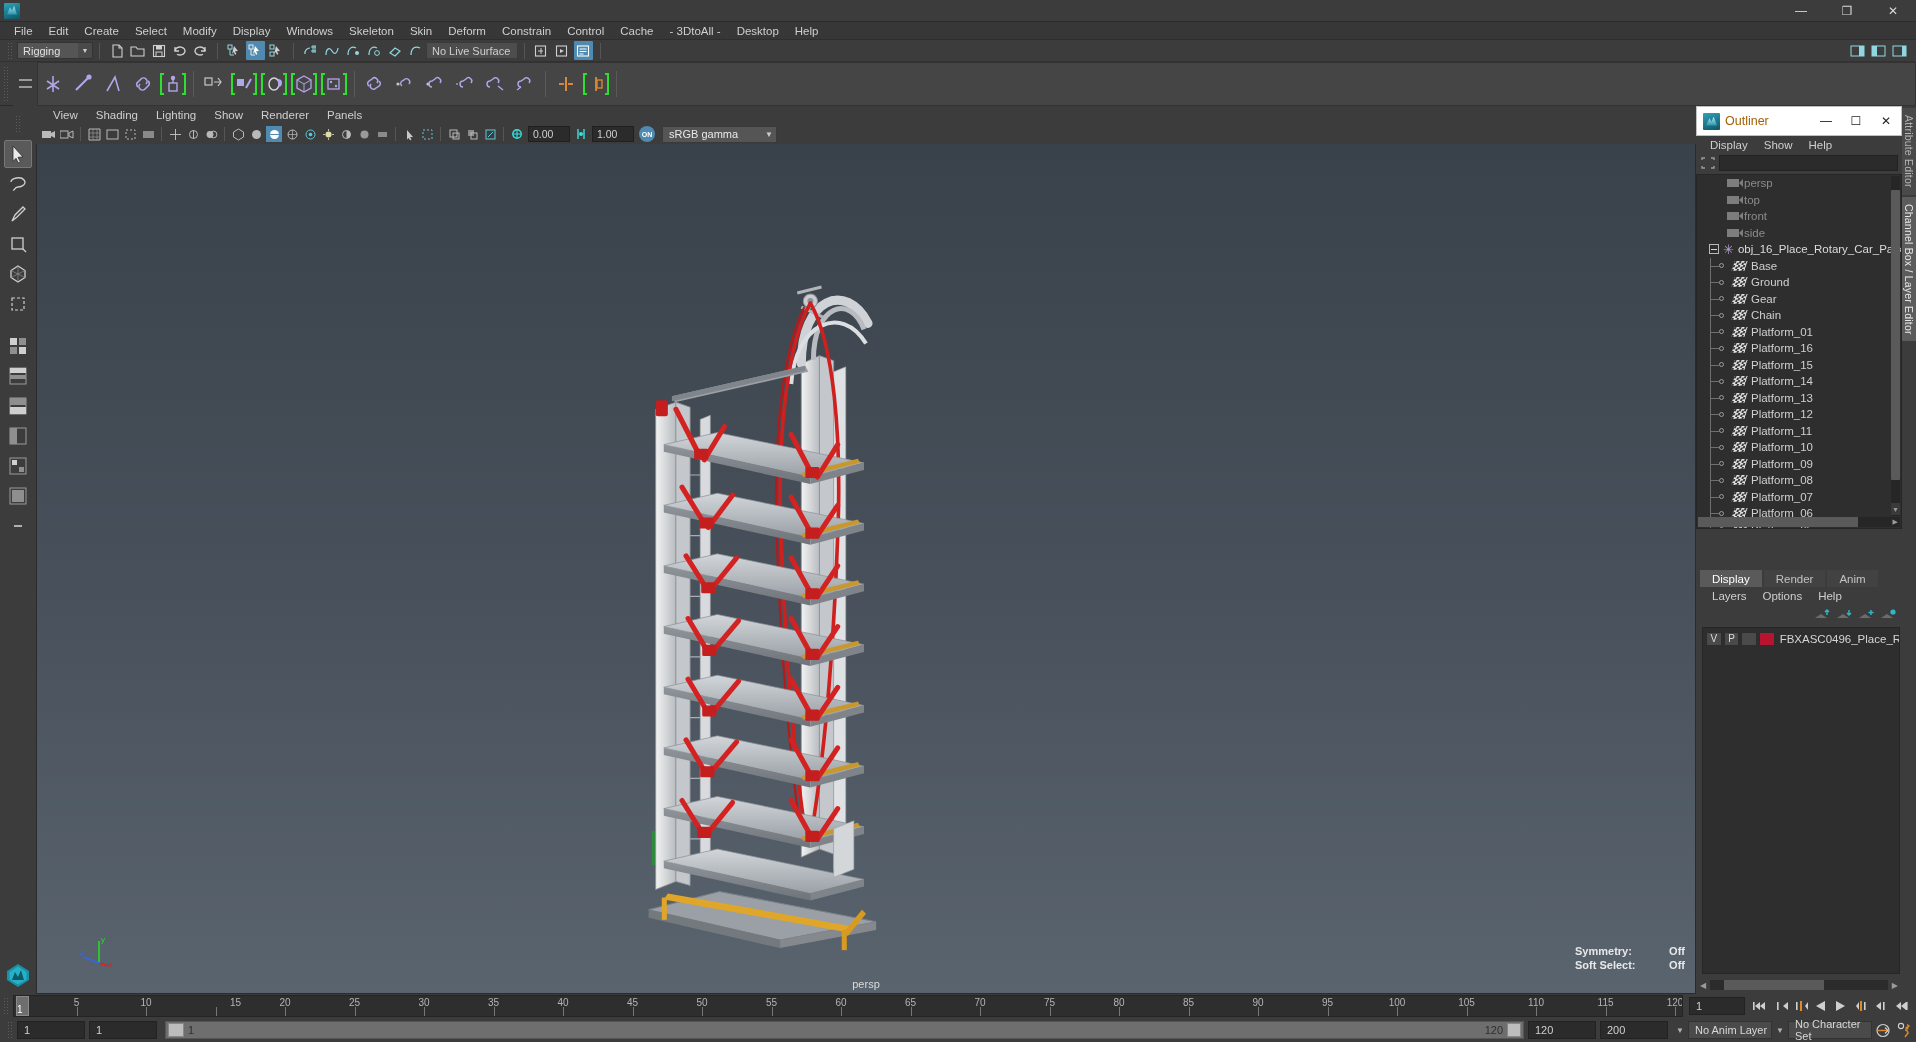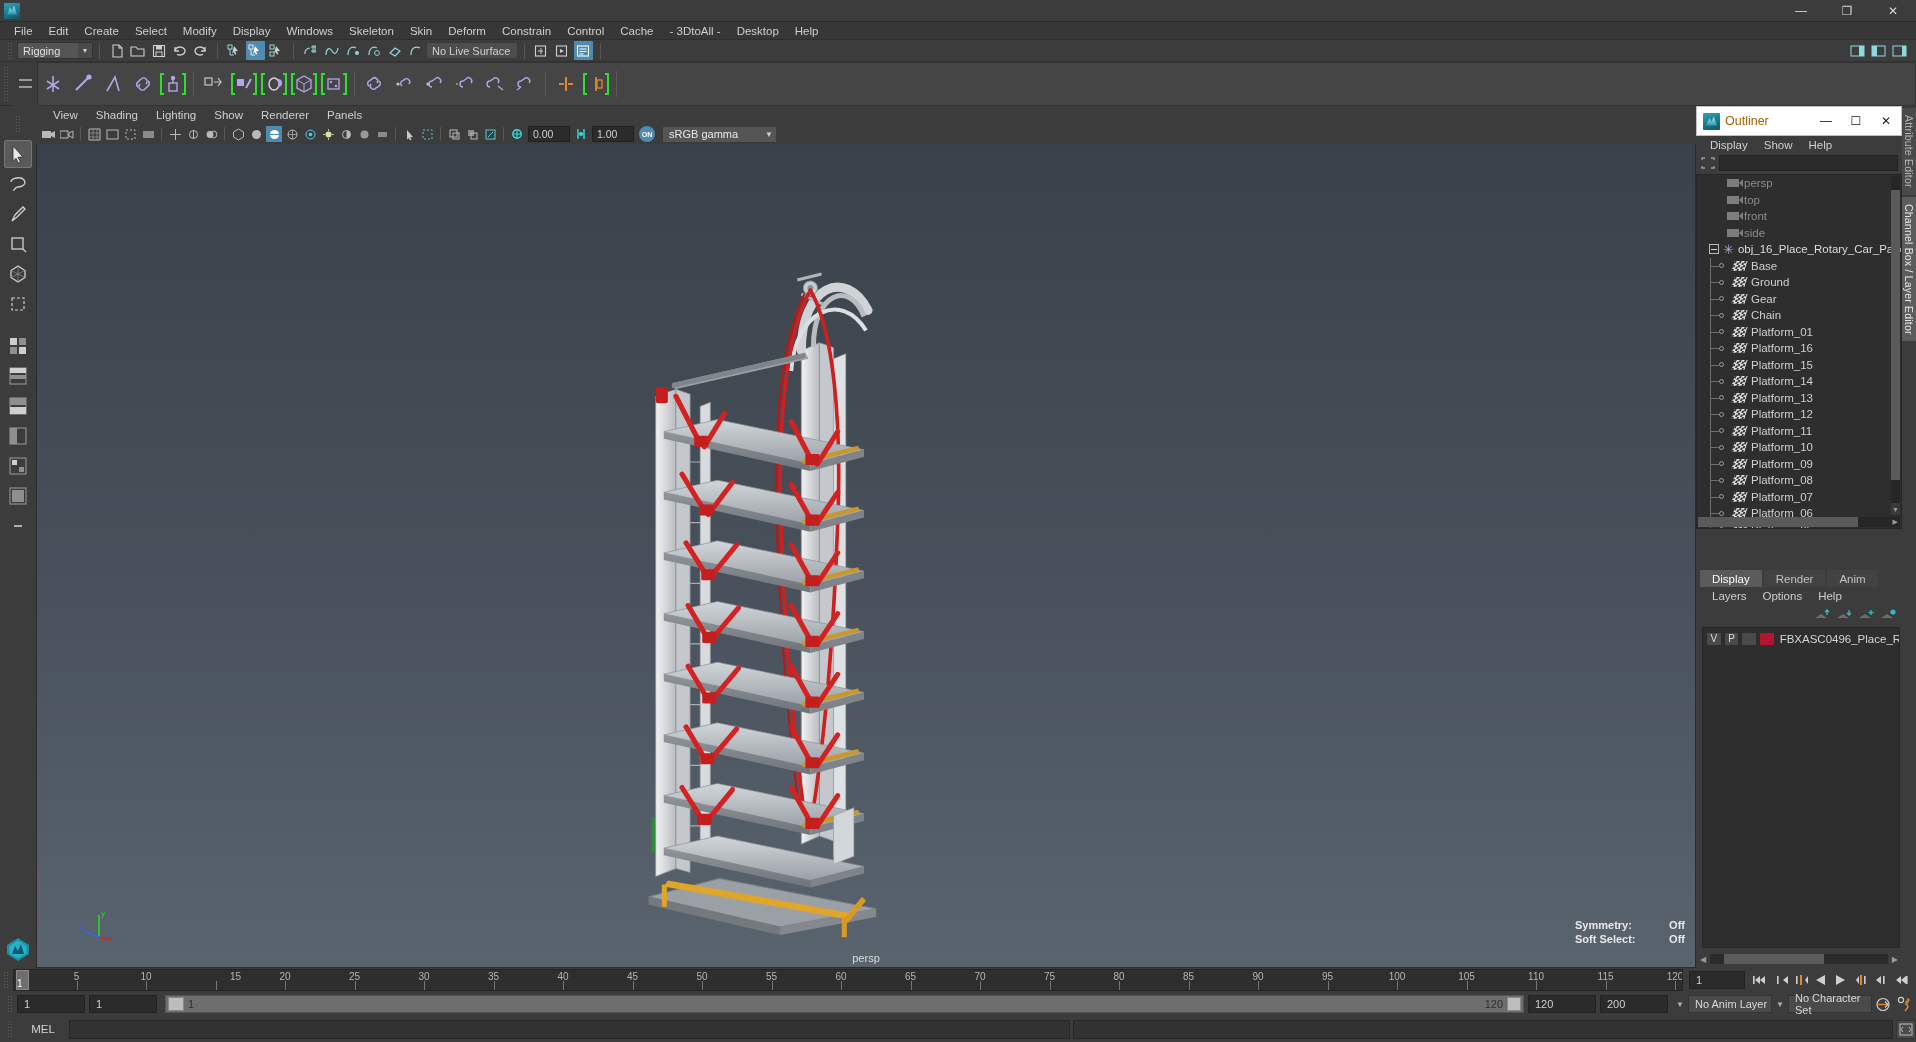--- a/index.html
+++ b/index.html
@@ -1372,27 +1372,15 @@
     </div>
     <div class="ibtn">
       <svg width="18" height="17" viewBox="0 0 18 17">
           <circle cx="5" cy="4" r="2.6" fill="none" stroke="#cfcfcf" stroke-width="1.1"></circle>
           <path d="M11 2.5l2 1.5-2 1.5M9 8c2 0 3 2 3 4M9 15l3-4" stroke="#e08a2e" stroke-width="1.4" fill="none"></path>
           <circle cx="11" cy="6" r="1.6" fill="#e08a2e"></circle>
         </svg>
     </div>
   </div>
 
-  <div class="melrow">
-    <div class="gripper"></div>
-    <div class="mel-lbl">MEL</div>
-    <div class="mel-in" title=""></div>
-    <div class="mel-out" title=""></div>
-    <div class="mel-btn">
-      <svg width="14" height="13" viewBox="0 0 14 13">
-          <rect x="1" y="1" width="12" height="11" fill="none" stroke="#bdbdbd" stroke-width="1"></rect>
-          <path d="M4 4l-2 2.5L4 9M10 4l2 2.5L10 9" fill="none" stroke="#bdbdbd" stroke-width="1"></path>
-        </svg>
-    </div>
-  </div>
 
 
 </div>
 
 </body></html>

